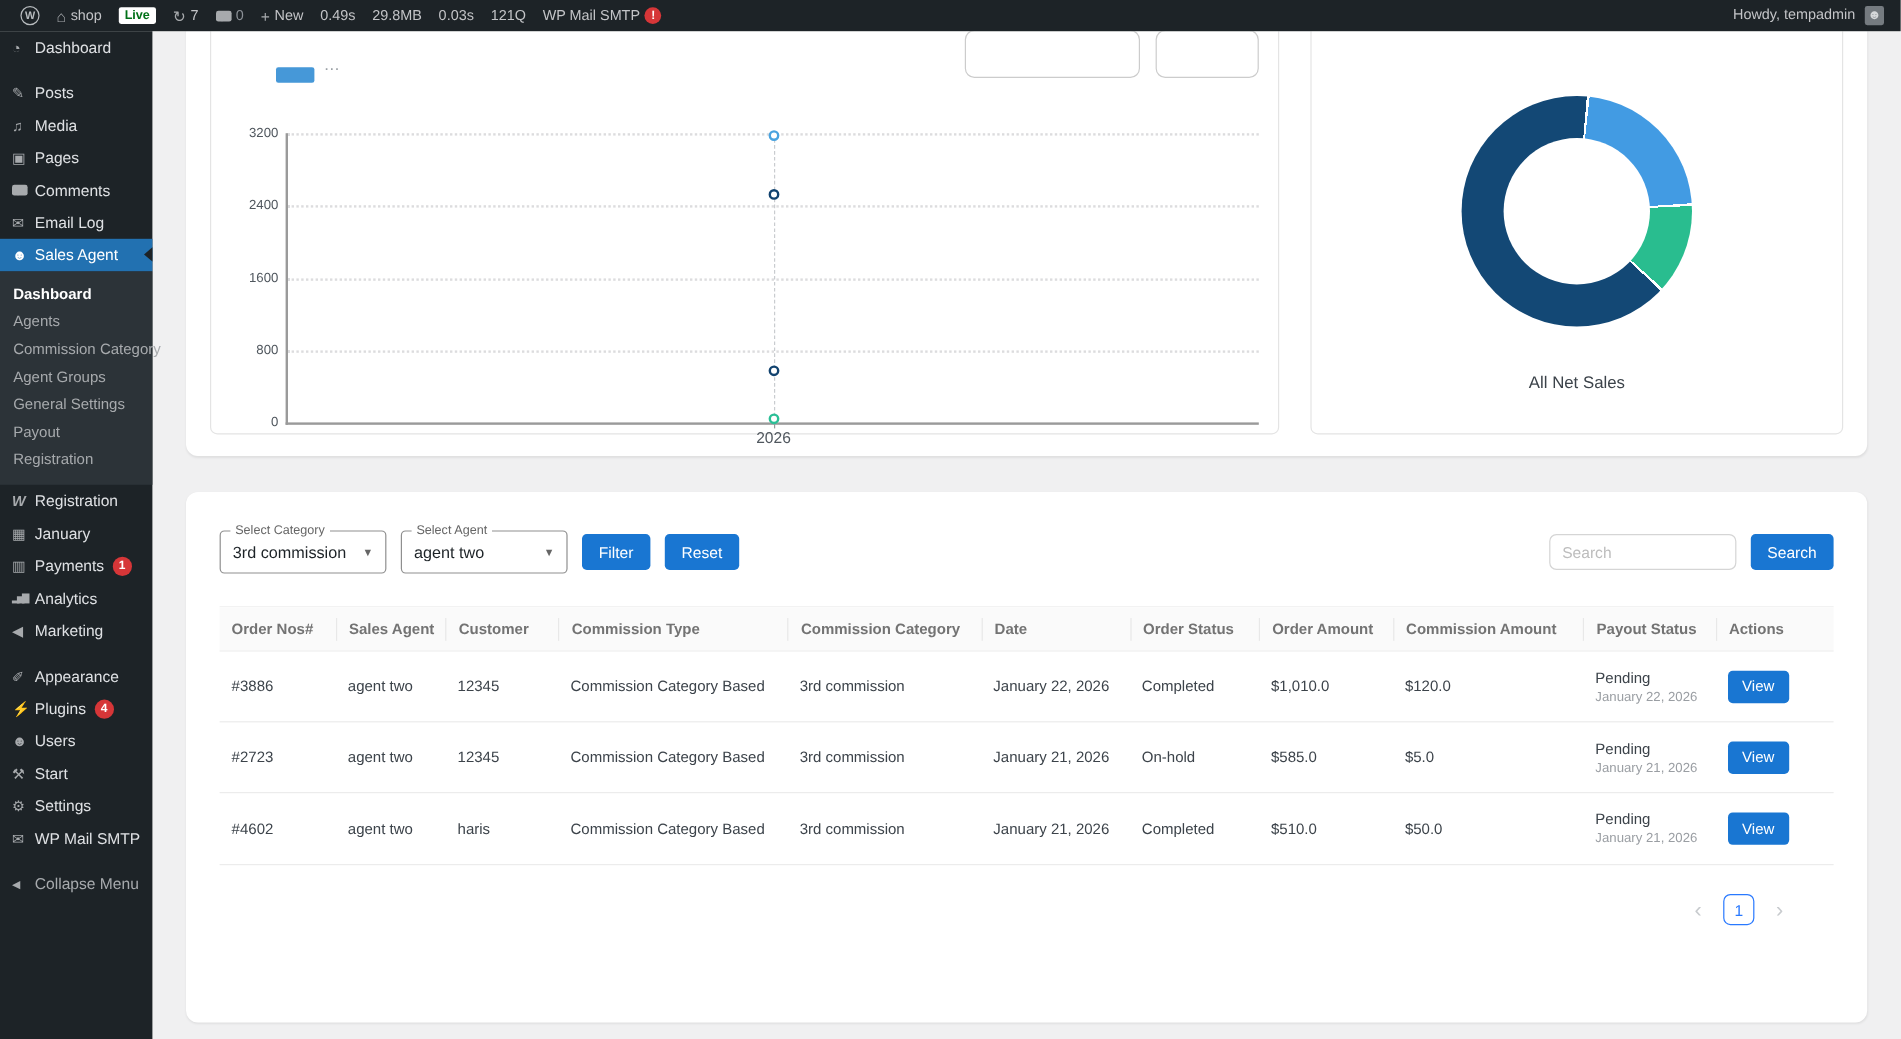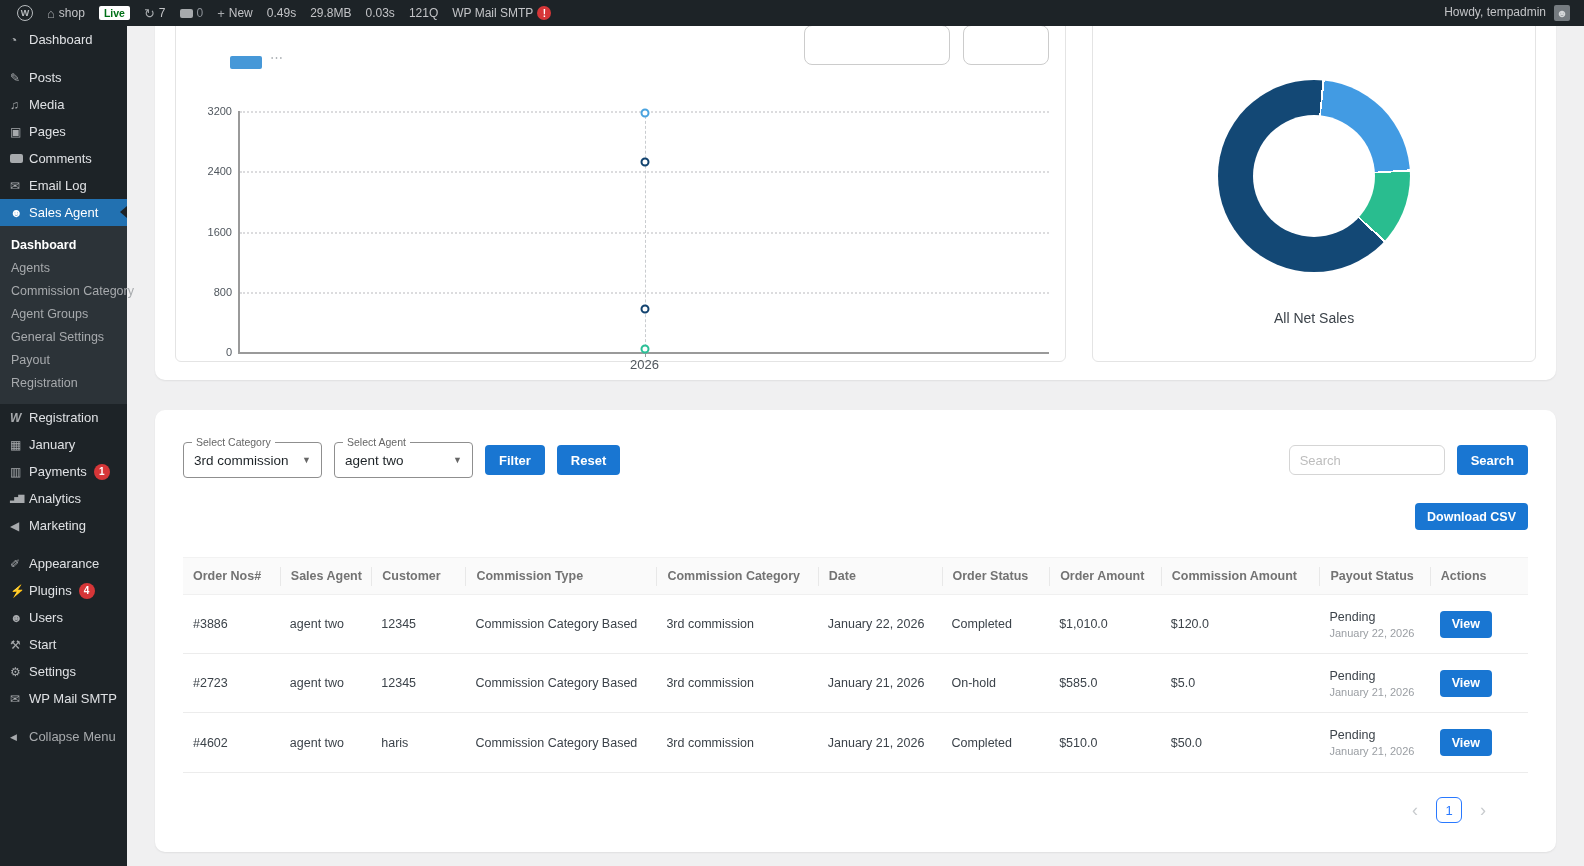--- a/index.html
+++ b/index.html
@@ -79,21 +79,21 @@
   .mselect .flabel { position:absolute; top:-7px; left:8px; background:#fff; padding:0 4px;
     font-size:10.5px; color:#666; white-space:nowrap; }
   .mselect .mval { font-size:13.5px; color:#1d2327; white-space:nowrap; overflow:hidden; flex:1; }
   .caret { color:#666; font-size:9px; margin-left:4px; }
   .daterange { width:226px; height:36px; border:1px solid #d9d9d9; border-radius:6px; display:flex;
     align-items:center; padding:0 11px; gap:8px; color:#bfbfbf; font-size:13px; background:#fff; }
   .daterange .dr-arrow { margin:0 4px 0 26px; color:#c9c9c9; }
   .cal-icon { margin-left:auto; width:13px; height:13px; border:1.4px solid #c3c3c3; border-radius:2px; position:relative; }
   .cal-icon::before { content:""; position:absolute; left:1px; right:1px; top:2px; height:1.4px; background:#c3c3c3; }
   .btn { background:var(--accent,#1976d2); color:#fff; border:none; border-radius:4px; height:30px;
-    padding:0 14px; font-size:13px; font-weight:bold; font-family:"Liberation Sans",sans-serif; cursor:pointer; }
+    padding:0 14px; font-size:13px; font-weight:normal; font-family:"Liberation Sans",sans-serif; cursor:pointer; }
   .spacer { flex:1; }
   .search-input { width:156px; height:30px; border:1px solid #d5d5d5; border-radius:6px; padding:0 10px;
     font-size:13px; color:#444; outline:none; font-family:"Liberation Sans",sans-serif; }
   .search-input::placeholder { color:#bdbdbd; }
   .csv-row { display:flex; justify-content:flex-end; margin-top:25px; }
   .btn.small { height:27px; font-size:12.5px; padding:0 12px; }
 
   .table { margin-top:27px; border-top:1px solid #f2f2f2; border-bottom:1px solid #ececec; }
   .thead, .tr { display:grid;
     grid-template-columns:7.2% 6.8% 7% 14.2% 12% 9.2% 8% 8.3% 11.8% 8.2% 1fr; align-items:center; }
@@ -296,23 +296,20 @@
           <span class="mval">agent two</span>
           <span class="caret">▼</span>
         </div>
         <button class="btn">Filter</button>
         <button class="btn">Reset</button>
         <span class="spacer"></span>
         <input class="search-input" placeholder="Search" style="">
         <button class="btn">Search</button>
       </div>
 
-      <div class="csv-row">
-        <button class="btn small">Download CSV</button>
-      </div>
 
       <div class="table">
         <div class="thead">
           <div class="th">Order Nos#</div>
           <div class="th">Sales Agent</div>
           <div class="th">Customer</div>
           <div class="th">Commission Type</div>
           <div class="th">Commission Category</div>
           <div class="th">Date</div>
           <div class="th">Order Status</div>

